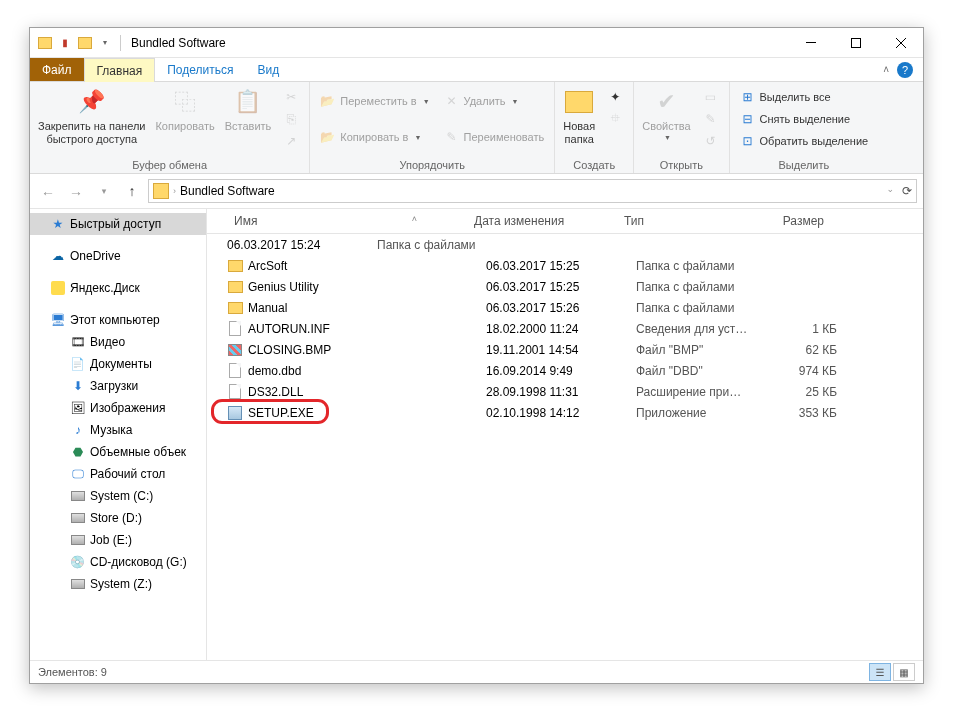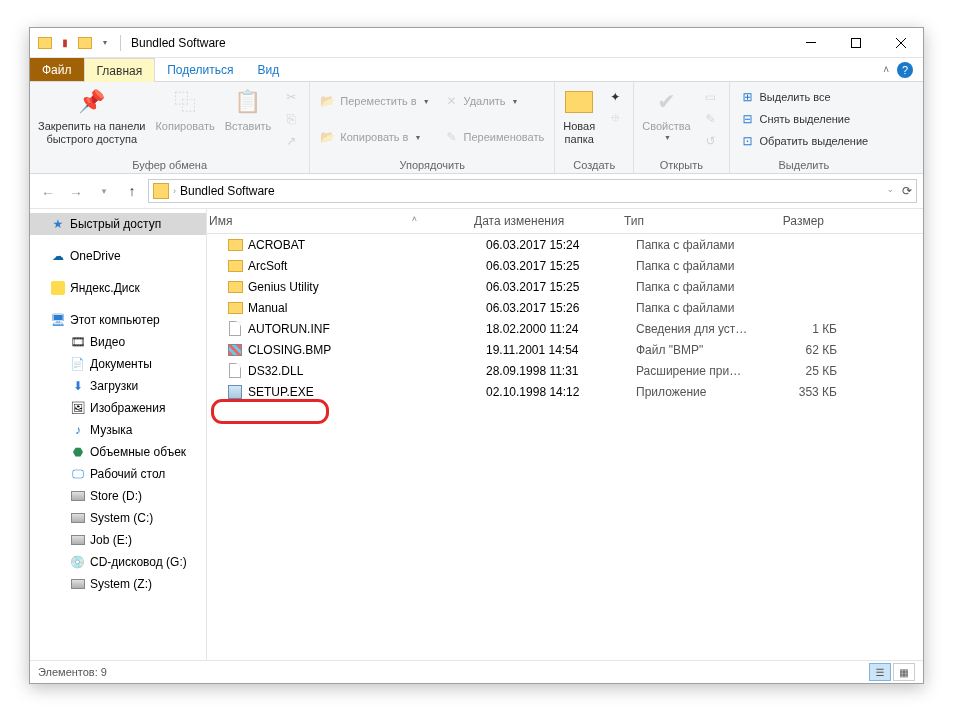--- a/index.html
+++ b/index.html
@@ -69,21 +69,21 @@
 .yd { background: #ffdc4e; border-radius: 2px; width: 14px; height: 14px; }
 .pc { color: #2b7cd3; }
 .folder-ico { background: #ffd86b; border: 1px solid #d9a93c; width: 14px; height: 12px; }
 .drive-ico { width: 14px; height: 10px; background: linear-gradient(#e0e0e0,#b0b0b0); border: 1px solid #888; }
 .tree-spacer { height: 10px; }
 
 
 .filelist { flex: 1; display: flex; flex-direction: column; font-size: 12px; overflow: hidden; }
 .fl-header { display: flex; border-bottom: 1px solid #e5e5e5; color: #555; }
 .fl-col { padding: 5px 8px; border-right: 1px solid transparent; }
-.col-name { width: 259px; padding-left: 2px; }
+.col-name { width: 259px; padding-left: 27px; }
 .col-date { width: 150px; }
 .col-type { width: 130px; }
 .col-size { width: 95px; text-align: right; padding-right: 16px; }
 .fl-body { flex: 1; overflow: auto; }
 .fl-row { display: flex; align-items: center; height: 21px; padding-left: 12px; }
 .fl-row .cell { padding: 0 8px; overflow: hidden; text-overflow: ellipsis; white-space: nowrap; }
 .fl-row .c-name { width: 259px; display: flex; align-items: center; gap: 5px; padding-left: 8px; }
 .fl-row .c-date { width: 150px; color: #000000; }
 .fl-row .c-type { width: 130px; color: #555; }
 .fl-row .c-size { width: 95px; text-align: right; color: #555; padding-right: 16px; }
@@ -345,27 +345,27 @@
           <span>Объемные объек</span>
         </div>
       <div class="tree-item lvl2">
           <span class="tree-ico" style="color:#2b7cd3">🖵</span>
           <span>Рабочий стол</span>
         </div>
       <div class="tree-item lvl2">
           <span class="tree-ico">
             <span class="drive-ico"></span>
           </span>
-          <span>Store (D:)</span>
+          <span>System (C:)</span>
         </div>
       <div class="tree-item lvl2">
           <span class="tree-ico">
             <span class="drive-ico"></span>
           </span>
-          <span>System (C:)</span>
+          <span>Store (D:)</span>
         </div>
       <div class="tree-item lvl2">
           <span class="tree-ico">
             <span class="drive-ico"></span>
           </span>
           <span>Job (E:)</span>
         </div>
       <div class="tree-item lvl2">
           <span class="tree-ico">💿</span>
           <span>CD-дисковод (G:)</span>
@@ -381,26 +381,20 @@
 
     <div class="filelist">
       <div class="fl-header">
         <div class="fl-col col-name"><span>Имя</span> <span style="float:right;font-size:9px;color:#888;margin-right:40px">˄</span></div>
         <div class="fl-col col-date">Дата изменения</div>
         <div class="fl-col col-type">Тип</div>
         <div class="fl-col col-size">Размер</div>
       </div>
       <div class="fl-body" id="fl-body" style="position:relative">
           <div class="fl-row">
-            <div class="cell c-name">
-              <span class="file-ico">
-                <span class="fi-folder"></span>
-              </span>
-              <span>ACROBAT</span>
-            </div>
             <div class="cell c-date">06.03.2017 15:24</div>
             <div class="cell c-type">Папка с файлами</div>
             <div class="cell c-size"></div>
           </div>
           <div class="fl-row">
             <div class="cell c-name">
               <span class="file-ico">
                 <span class="fi-folder"></span>
               </span>
               <span>ArcSoft</span>
@@ -445,20 +439,31 @@
           <div class="fl-row">
             <div class="cell c-name">
               <span class="file-ico">
                 <span class="fi-bmp"></span>
               </span>
               <span>CLOSING.BMP</span>
             </div>
             <div class="cell c-date">19.11.2001 14:54</div>
             <div class="cell c-type">Файл "BMP"</div>
             <div class="cell c-size">62 КБ</div>
+          </div>
+          <div class="fl-row">
+            <div class="cell c-name">
+              <span class="file-ico">
+                <span class="fi-file"></span>
+              </span>
+              <span>demo.dbd</span>
+            </div>
+            <div class="cell c-date">16.09.2014 9:49</div>
+            <div class="cell c-type">Файл "DBD"</div>
+            <div class="cell c-size">974 КБ</div>
           </div>
           <div class="fl-row">
             <div class="cell c-name">
               <span class="file-ico">
                 <span class="fi-file"></span>
               </span>
               <span>DS32.DLL</span>
             </div>
             <div class="cell c-date">28.09.1998 11:31</div>
             <div class="cell c-type">Расширение при…</div>

